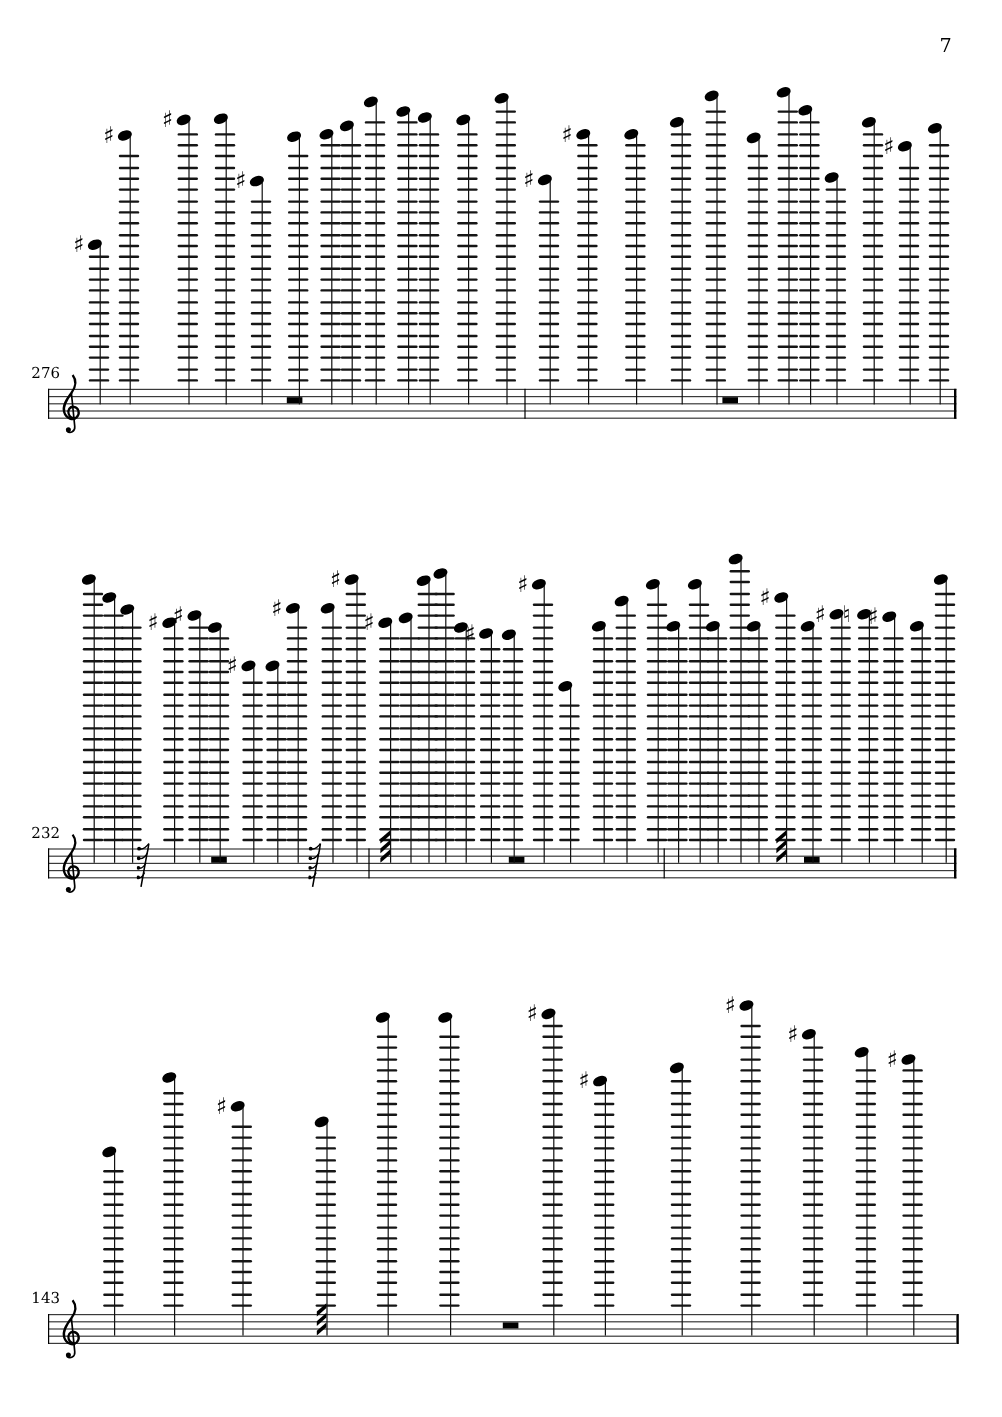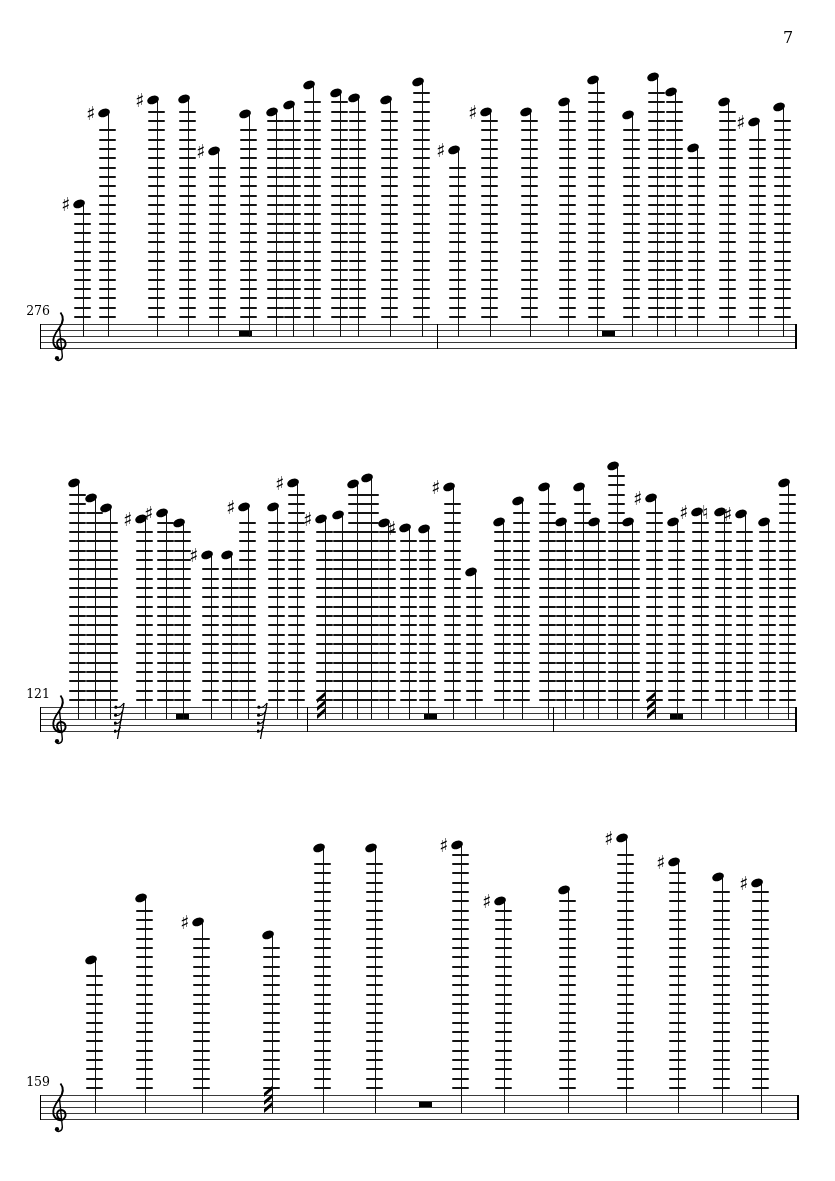--- a/index.html
+++ b/index.html
@@ -686,21 +686,21 @@
           <div class="ledger" style="left: 774.3px; top: 176.05px; width: 16.5px;"></div>
           <div class="ledger" style="left: 774.3px; top: 166.72px; width: 16.5px;"></div>
           <div class="ledger" style="left: 774.3px; top: 157.39px; width: 16.5px;"></div>
           <div class="ledger" style="left: 774.3px; top: 148.06px; width: 16.5px;"></div>
           <div class="ledger" style="left: 774.3px; top: 138.73px; width: 16.5px;"></div>
           <div class="ledger" style="left: 774.3px; top: 129.4px; width: 16.5px;"></div>
           <div class="ledger" style="left: 774.3px; top: 120.07px; width: 16.5px;"></div>
         </div>
       </div>
       <div class="" style="position: absolute; left: 0px; top: 0px;">
-        <div class="measure-number" style="left: 20px; top: 688px;">121</div>
+        <div class="measure-number" style="left: 20px; top: 688px;">232</div>
         <div class="staff-line" style="left: 40px; width: 757px; top: 707px;"></div>
         <div class="staff-line" style="left: 40px; width: 757px; top: 713px;"></div>
         <div class="staff-line" style="left: 40px; width: 757px; top: 719px;"></div>
         <div class="staff-line" style="left: 40px; width: 757px; top: 725px;"></div>
         <div class="staff-line" style="left: 40px; width: 757px; top: 731px;"></div>
         <div class="barline" style="left: 40px; top: 707px; height: 25px;"></div>
         <div class="barline" style="left: 307px; top: 707px; height: 25px;"></div>
         <div class="barline" style="left: 553px; top: 707px; height: 25px;"></div>
         <div class="barline final" style="left: 795px; top: 707px; height: 25px;"></div>
         <svg class="glyph" width="24" height="52" viewBox="0 0 24 52" style="left: 46px; top: 694px;">
@@ -1586,21 +1586,21 @@
           <div class="ledger" style="left: 779.3px; top: 549.72px; width: 16.5px;"></div>
           <div class="ledger" style="left: 779.3px; top: 540.39px; width: 16.5px;"></div>
           <div class="ledger" style="left: 779.3px; top: 531.06px; width: 16.5px;"></div>
           <div class="ledger" style="left: 779.3px; top: 521.73px; width: 16.5px;"></div>
           <div class="ledger" style="left: 779.3px; top: 512.4px; width: 16.5px;"></div>
           <div class="ledger" style="left: 779.3px; top: 503.07px; width: 16.5px;"></div>
           <div class="ledger" style="left: 779.3px; top: 493.74px; width: 16.5px;"></div>
         </div>
       </div>
       <div class="" style="position: absolute; left: 0px; top: 0px;">
-        <div class="measure-number" style="left: 20px; top: 1076px;">159</div>
+        <div class="measure-number" style="left: 20px; top: 1076px;">143</div>
         <div class="staff-line" style="left: 40px; width: 757px; top: 1095px;"></div>
         <div class="staff-line" style="left: 40px; width: 757px; top: 1101px;"></div>
         <div class="staff-line" style="left: 40px; width: 757px; top: 1107px;"></div>
         <div class="staff-line" style="left: 40px; width: 757px; top: 1113px;"></div>
         <div class="staff-line" style="left: 40px; width: 757px; top: 1119px;"></div>
         <div class="barline" style="left: 40px; top: 1095px; height: 25px;"></div>
         <div class="barline final" style="left: 797px; top: 1095px; height: 25px;"></div>
         <svg class="glyph" width="24" height="52" viewBox="0 0 24 52" style="left: 46px; top: 1082px;">
     <path d="M14.5 1.5 C18 6 17.5 11 13.5 16.5 C9 22.5 6 27.5 7.5 32.5 C9.2 38 15 39.8 18 36.6 C21 33.4 19.4 28.4 15.6 28 C12.2 27.6 10.2 30.8 11.2 33.8 C12 36.2 14.2 37.4 16.2 37.2" fill="none" stroke="#000" stroke-width="1.9"></path>
     <path d="M13.5 16.5 L16.3 44.5 C16.7 48.6 12.4 50.8 9.8 48.3" fill="none" stroke="#000" stroke-width="1.4"></path>

